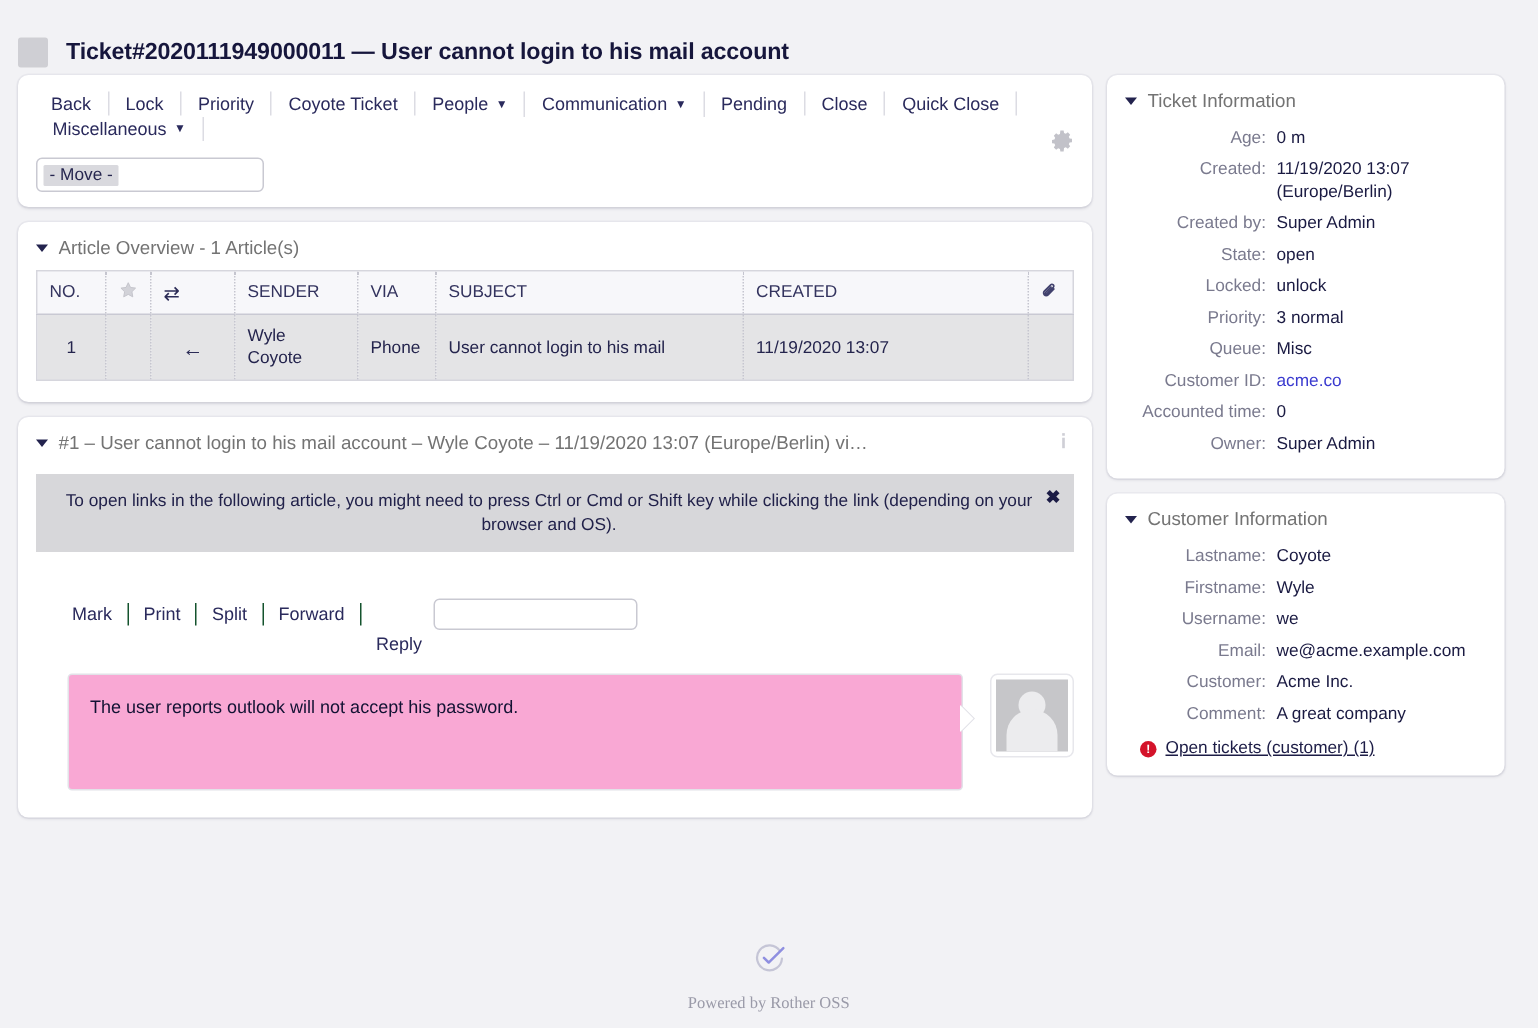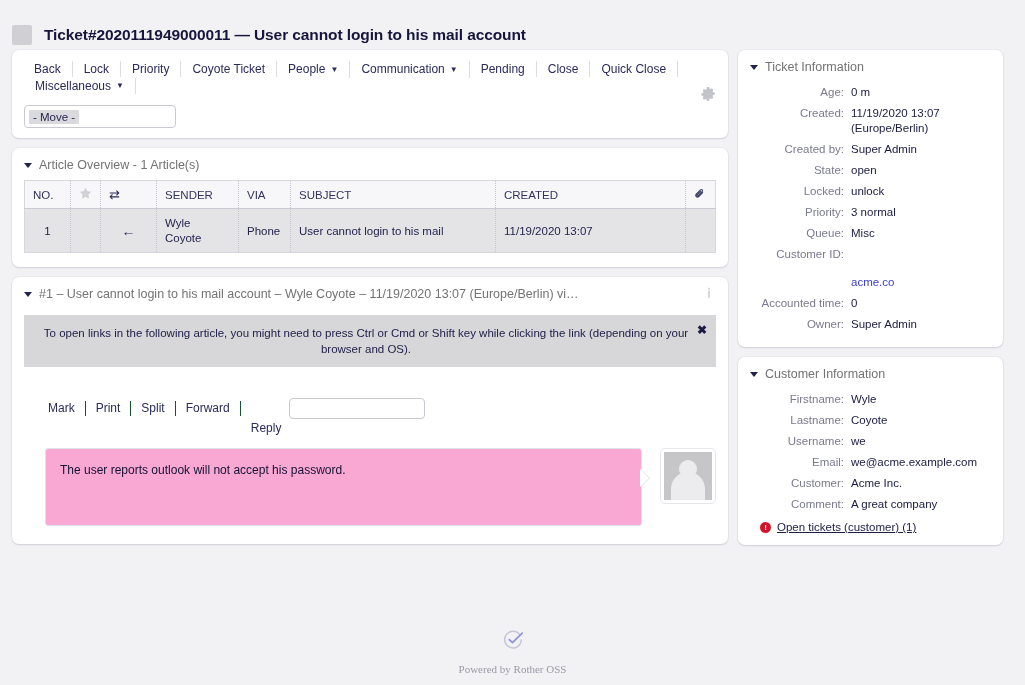--- a/index.html
+++ b/index.html
@@ -495,45 +495,45 @@
         <div class="kv">
           <div class="kv-key">Priority:</div>
           <div class="kv-val">3 normal</div>
         </div>
         <div class="kv">
           <div class="kv-key">Queue:</div>
           <div class="kv-val">Misc</div>
         </div>
         <div class="kv">
           <div class="kv-key">Customer ID:</div>
-          <div class="kv-val link" style="cursor:pointer;margin-top:28px;">acme.co</div>
+          <div class="kv-val link" style="cursor:pointer;">acme.co</div>
         </div>
         <div class="kv">
           <div class="kv-key">Accounted time:</div>
           <div class="kv-val">0</div>
         </div>
         <div class="kv">
           <div class="kv-key">Owner:</div>
           <div class="kv-val">Super Admin</div>
         </div>
       </div>
 
       <div class="card side-card">
         <div class="widget-head">
           <div class="tri"></div>
           <div class="widget-head-text">Customer Information</div>
         </div>
 
         <div class="kv">
+          <div class="kv-key">Lastname:</div>
+          <div class="kv-val">Coyote</div>
+        </div>
+        <div class="kv">
           <div class="kv-key">Firstname:</div>
           <div class="kv-val">Wyle</div>
-        </div>
-        <div class="kv">
-          <div class="kv-key">Lastname:</div>
-          <div class="kv-val">Coyote</div>
         </div>
         <div class="kv">
           <div class="kv-key">Username:</div>
           <div class="kv-val">we</div>
         </div>
         <div class="kv">
           <div class="kv-key">Email:</div>
           <div class="kv-val">we@acme.example.com</div>
         </div>
         <div class="kv">

